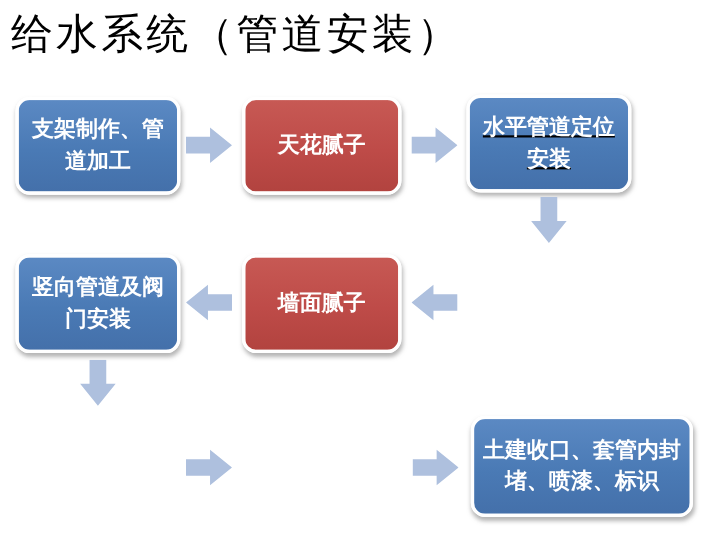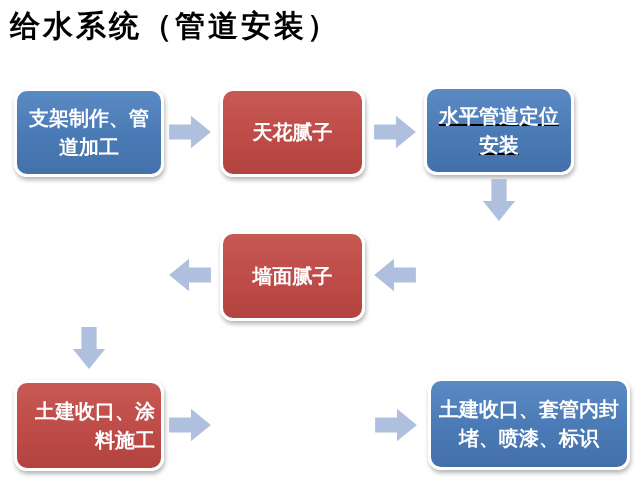--- a/index.html
+++ b/index.html
@@ -13,22 +13,22 @@
     height: 486px;
     background: var(--background, #ffffff);
     overflow: hidden;
     font-family: "Liberation Sans", "DejaVu Sans", sans-serif;
   }
   .slide-title {
     position: absolute;
     left: 10px;
     top: 6px;
     font-family: "Liberation Serif", "DejaVu Serif", serif;
-    font-weight: bold;
-    font-size: 30px;
+    font-weight: normal;
+    font-size: 38px;
     letter-spacing: 3px;
     color: var(--title-text, #000000);
     white-space: nowrap;
   }
   .node {
     position: absolute;
     box-sizing: border-box;
     border: 3px solid #ffffff;
     border-radius: 13px;
     box-shadow: 1px 3px 4px rgba(120,120,120,0.55);
@@ -103,43 +103,43 @@
   <div class="node p-r1c3 node--blue">
     <span class="node-label">水平管道定位安装</span>
   </div>
 
   <div class="arrow a3">
     <svg width="38" height="42" viewBox="0 0 40 44">
         <polygon points="12,0 28,0 28,23 37,23 20,44 3,23 12,23"></polygon>
       </svg>
   </div>
 
+  <div class="node p-r2c1 node--blue">
+    <span class="node-label">竖向管道及阀门安装</span>
+  </div>
   <div class="arrow a5">
     <svg width="42" height="38" viewBox="0 0 44 40">
         <polygon points="44,12 21,12 21,3 0,20 21,37 21,28 44,28"></polygon>
       </svg>
   </div>
   <div class="node p-r2c2 node--red">
     <span class="node-label">墙面腻子</span>
   </div>
   <div class="arrow a4">
     <svg width="42" height="38" viewBox="0 0 44 40">
         <polygon points="44,12 21,12 21,3 0,20 21,37 21,28 44,28"></polygon>
       </svg>
   </div>
 
   <div class="arrow a6">
     <svg width="38" height="42" viewBox="0 0 40 44">
         <polygon points="12,0 28,0 28,23 37,23 20,44 3,23 12,23"></polygon>
       </svg>
   </div>
 
-  <div class="node p-r3c1 node--red">
-    <span class="node-label">土建收口、涂料施工</span>
-  </div>
   <div class="arrow a7">
     <svg width="42" height="38" viewBox="0 0 44 40">
         <polygon points="0,12 23,12 23,3 44,20 23,37 23,28 0,28"></polygon>
       </svg>
   </div>
   <div class="arrow a8">
     <svg width="42" height="38" viewBox="0 0 44 40">
         <polygon points="0,12 23,12 23,3 44,20 23,37 23,28 0,28"></polygon>
       </svg>
   </div>

